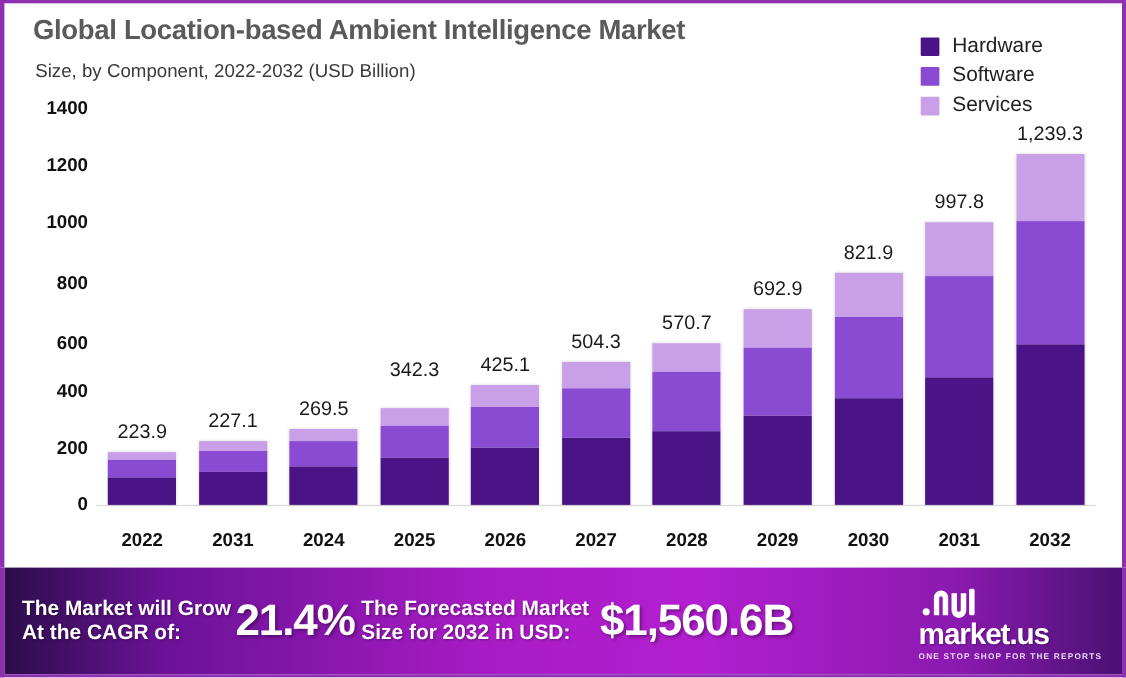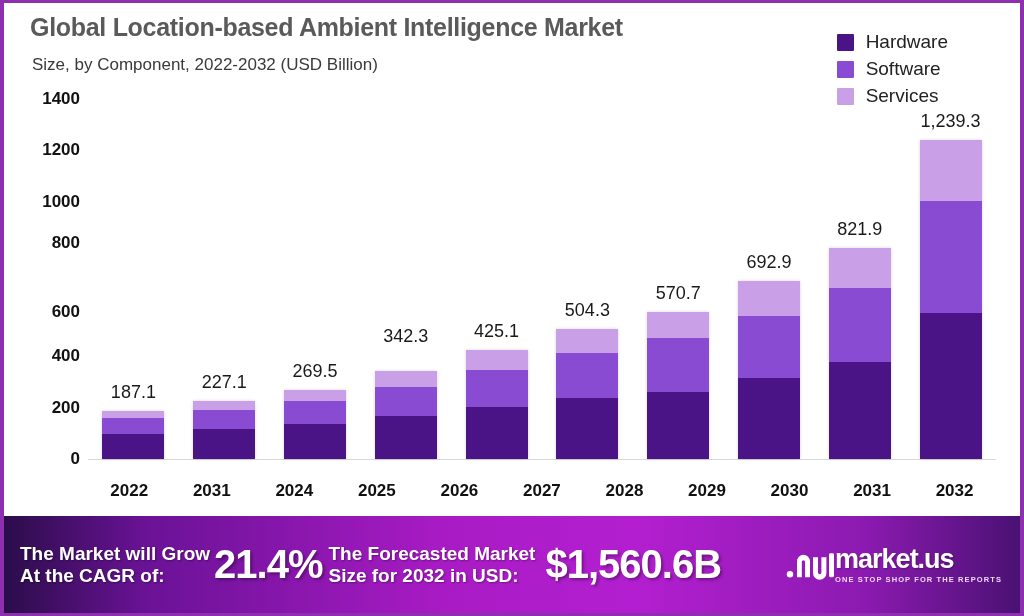--- a/index.html
+++ b/index.html
@@ -92,21 +92,21 @@
   .footer-caption{
     color:#ffffff;font-size:19px;font-weight:bold;line-height:1.12;
     text-shadow:1px 1px 2px rgba(0,0,0,.35);white-space:nowrap;
   }
   .footer-value{
     color:#ffffff;font-size:40px;font-weight:bold;letter-spacing:-1px;
     text-shadow:2px 2px 3px rgba(0,0,0,.35);white-space:nowrap;
   }
   .brand{
     position:absolute;right:18px;top:50%;transform:translateY(-50%);
-    display:flex;align-items:center;
+    display:flex;flex-direction:column;
   }
   .brand-mark{width:52px;height:34px;}
   .brand-text{display:flex;flex-direction:column;line-height:1;}
   .brand-name{
     color:#ffffff;font-size:27px;font-weight:bold;letter-spacing:-1px;
     text-shadow:1px 1px 2px rgba(0,0,0,.3);
   }
   .brand-tagline{
     color:#f0d9fb;font-size:7.5px;font-weight:bold;letter-spacing:1.1px;
     margin-top:3px;white-space:nowrap;
@@ -136,29 +136,29 @@
         <span class="legend-label">Services</span>
       </div>
     </div>
 
     <div class="plot">
       <div id="y-axis">
           <div class="y-tick" style="left: 10px; top: 456px;">0</div>
           <div class="y-tick" style="left: 10px; top: 404.571px;">200</div>
           <div class="y-tick" style="left: 10px; top: 353.143px;">400</div>
           <div class="y-tick" style="left: 10px; top: 309px;">600</div>
-          <div class="y-tick" style="left: 10px; top: 240px;">800</div>
+          <div class="y-tick" style="left: 10px; top: 255px;">800</div>
           <div class="y-tick" style="left: 10px; top: 198.857px;">1000</div>
           <div class="y-tick" style="left: 10px; top: 147.429px;">1200</div>
           <div class="y-tick" style="left: 10px; top: 96px;">1400</div>
         </div>
       <div class="axis-line" style="top:456px;"></div>
       <div class="bars" id="bars">
           <div class="bar-group">
-            <div class="bar-total" style="bottom: 56.1114px;">187.1</div>
+            <div class="bar-total" style="bottom: 56.1114px;">223.9</div>
             <div class="bar-stack" style="height: 48.1114px;">
               <div class="seg" style="height: 7.2px; background: rgb(201, 160, 232);"></div>
               <div class="seg" style="height: 15.8914px; background: rgb(138, 75, 211);"></div>
               <div class="seg" style="height: 25.02px; background: rgb(74, 20, 134);"></div>
             </div>
           </div>
           <div class="bar-group">
             <div class="bar-total" style="bottom: 66.3971px;">227.1</div>
             <div class="bar-stack" style="height: 58.3971px;">
               <div class="seg" style="height: 9.56571px; background: rgb(201, 160, 232);"></div>
@@ -213,20 +213,28 @@
               <div class="seg" style="height: 61.8171px; background: rgb(138, 75, 211);"></div>
               <div class="seg" style="height: 81.1286px; background: rgb(74, 20, 134);"></div>
             </div>
           </div>
           <div class="bar-group">
             <div class="bar-total" style="bottom: 219.346px;">821.9</div>
             <div class="bar-stack" style="height: 211.346px;">
               <div class="seg" style="height: 40.14px; background: rgb(201, 160, 232);"></div>
               <div class="seg" style="height: 73.98px; background: rgb(138, 75, 211);"></div>
               <div class="seg" style="height: 97.2257px; background: rgb(74, 20, 134);"></div>
+            </div>
+          </div>
+          <div class="bar-group">
+            <div class="bar-total" style="bottom: 264.577px;">997.8</div>
+            <div class="bar-stack" style="height: 256.577px;">
+              <div class="seg" style="height: 49.0114px; background: rgb(201, 160, 232);"></div>
+              <div class="seg" style="height: 91.08px; background: rgb(138, 75, 211);"></div>
+              <div class="seg" style="height: 116.486px; background: rgb(74, 20, 134);"></div>
             </div>
           </div>
           <div class="bar-group">
             <div class="bar-total" style="bottom: 326.677px;">1,239.3</div>
             <div class="bar-stack" style="height: 318.677px;">
               <div class="seg" style="height: 60.8143px; background: rgb(201, 160, 232);"></div>
               <div class="seg" style="height: 111.549px; background: rgb(138, 75, 211);"></div>
               <div class="seg" style="height: 146.314px; background: rgb(74, 20, 134);"></div>
             </div>
           </div>

